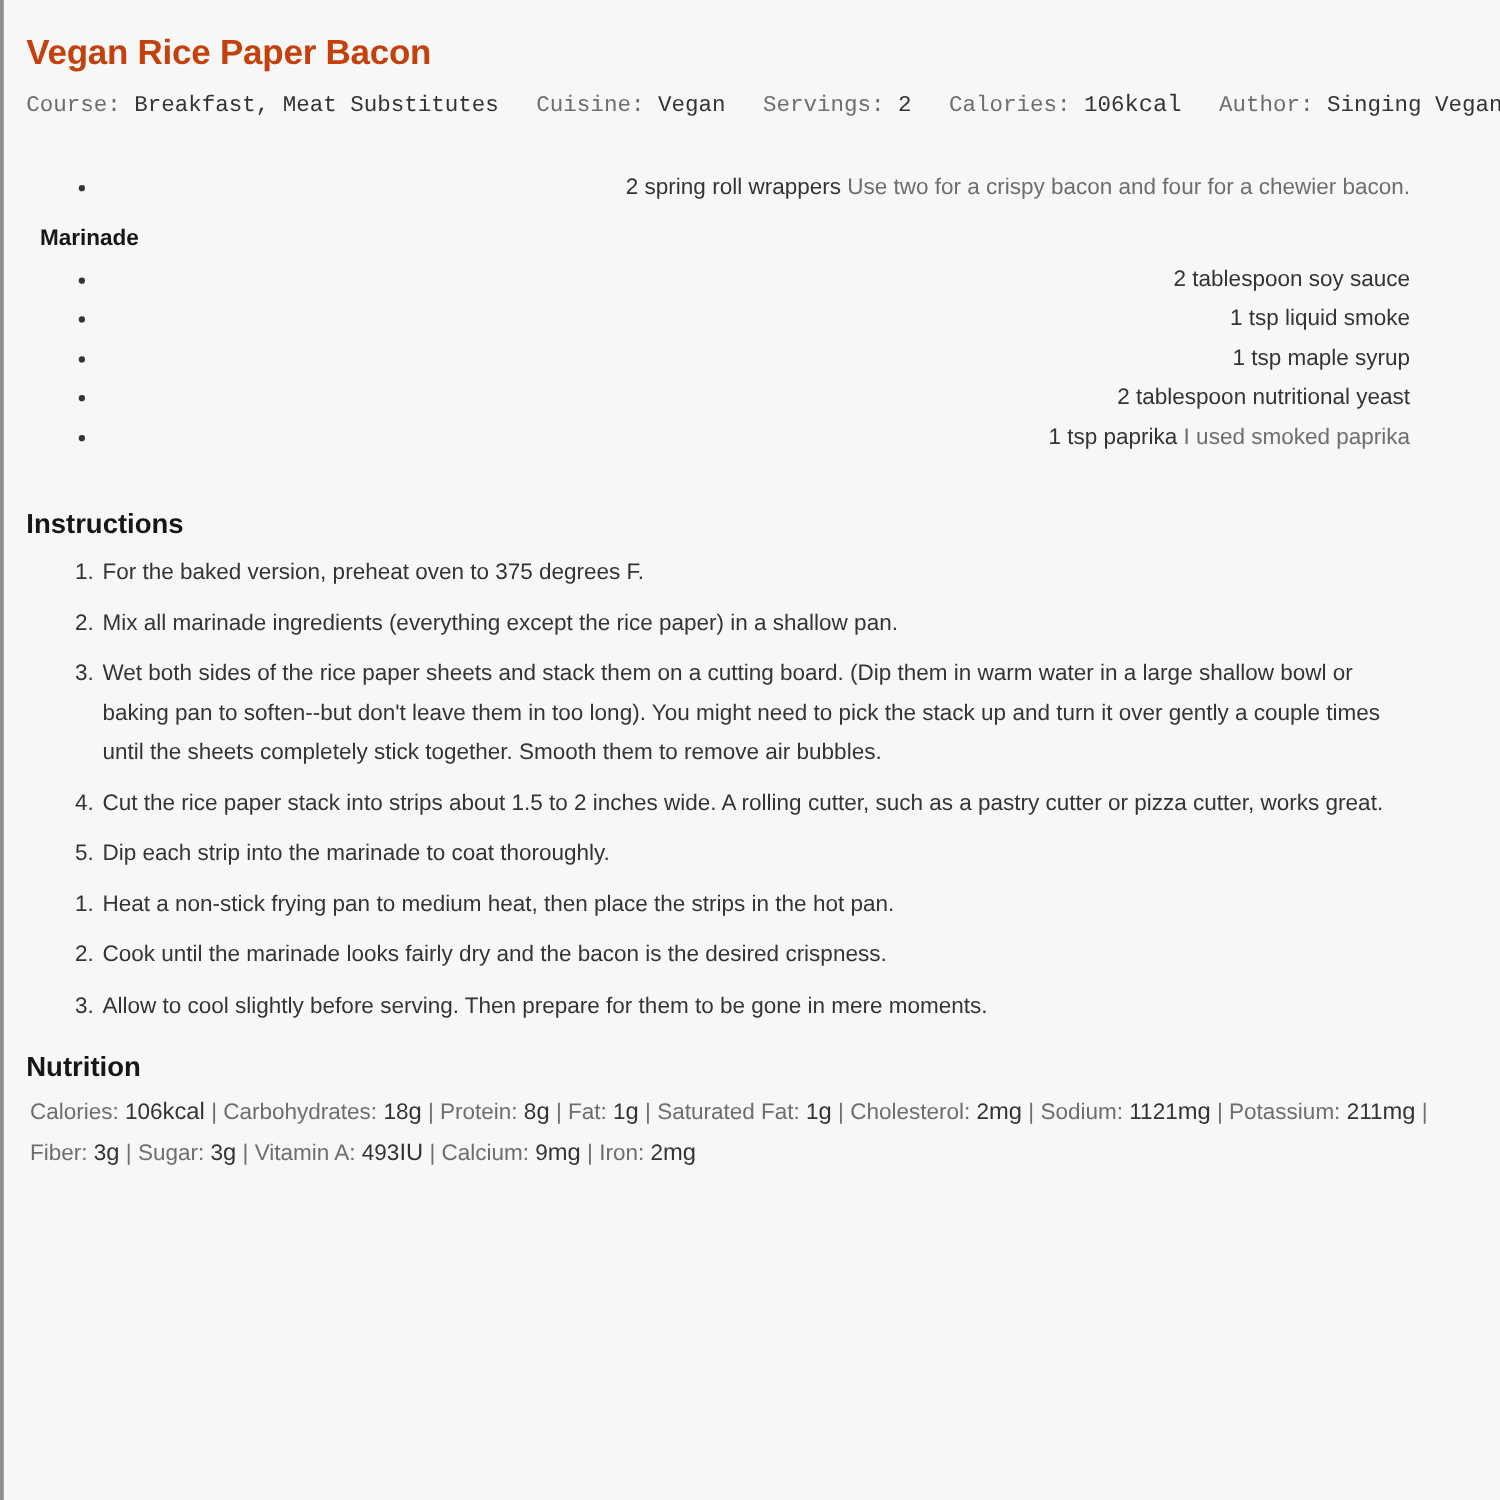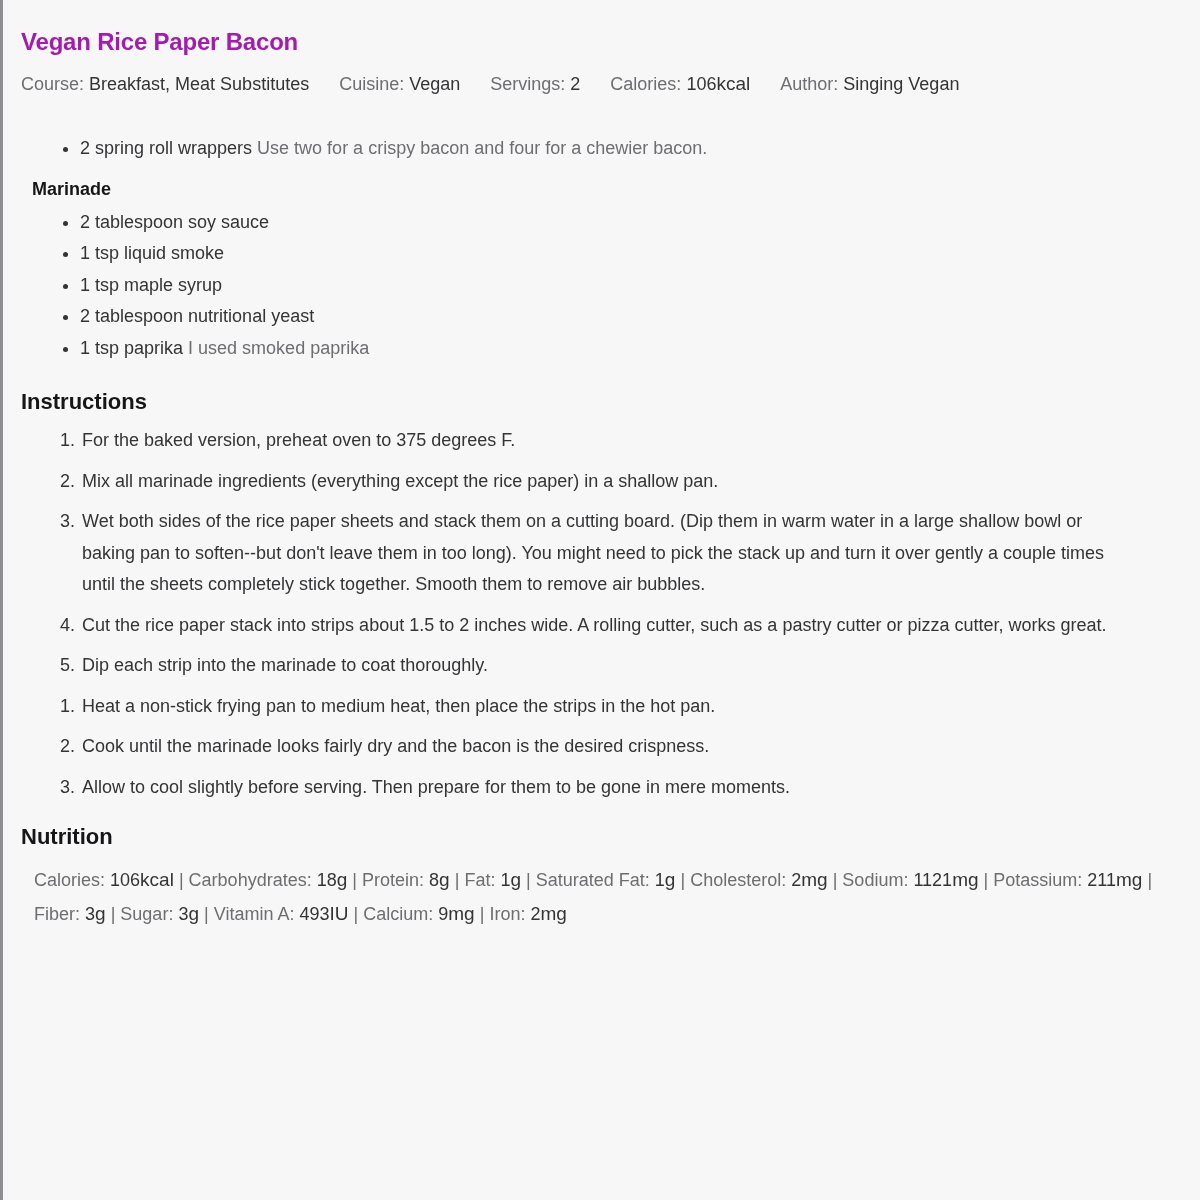--- a/index.html
+++ b/index.html
@@ -10,49 +10,49 @@
     font-family: "Liberation Sans", "DejaVu Sans", sans-serif;
     color: #343437;
   }
   .page {
     width: 100%; height: 100%;
     border-left: 3px solid #8d8d92;
     padding: 24px 26px 0 18px;
     font-size: 18px;
   }
   h1 {
-    font-size: 24px; line-height: 36px; font-weight: 700;
-    color: #a21caf; letter-spacing: -0.2px;
+    font-size: 28px; line-height: 36px; font-weight: 700;
+    color: #c2410c; letter-spacing: -0.2px;
     margin: 0 0 13px 0;
   }
   .meta-row {
     display: flex; gap: 30px; white-space: nowrap;
-    margin: 0 0 38px 0; line-height: 22px;
+    margin: 0 0 38px 0; line-height: 22px; font-family: Liberation Mono, monospace;
   }
   .muted { color: #6d6d72; }
   .val { color: #343437; }
   .unit { font-size: 19px; }
   h2 {
     font-size: 22px; line-height: 27px; font-weight: 700;
     color: #161618; margin: 0 0 10px 0;
   }
-  h2.mt { margin-top: 24px; }
+  h2.mt { margin-top: 40px; }
   h2.nutr-h { margin-top: 20px; margin-bottom: 6px; }
   h3 {
     font-size: 18px; line-height: 23px; font-weight: 700;
     color: #161618; margin: 13px 0 6px 11px;
   }
   ul.blist, ol.nlist {
     margin: 0; padding: 0 46px 0 59px;
     line-height: 31.5px;
   }
-  ul.blist li { margin: 0; }
+  ul.blist li { margin: 0; text-align: right; }
   ol.nlist li { margin: 0 0 9px 0; padding-left: 2px; }
   li::marker { color: #343437; }
-  p.nutrition { margin: 13px; line-height: 33px; }
+  p.nutrition { margin: 3px; line-height: 33px; }
   .fact { white-space: nowrap; }
 </style>
 </head>
 <body>
 
 <div class="page">
 
   <h1>Vegan Rice Paper Bacon</h1>
 
   <div class="meta-row">

